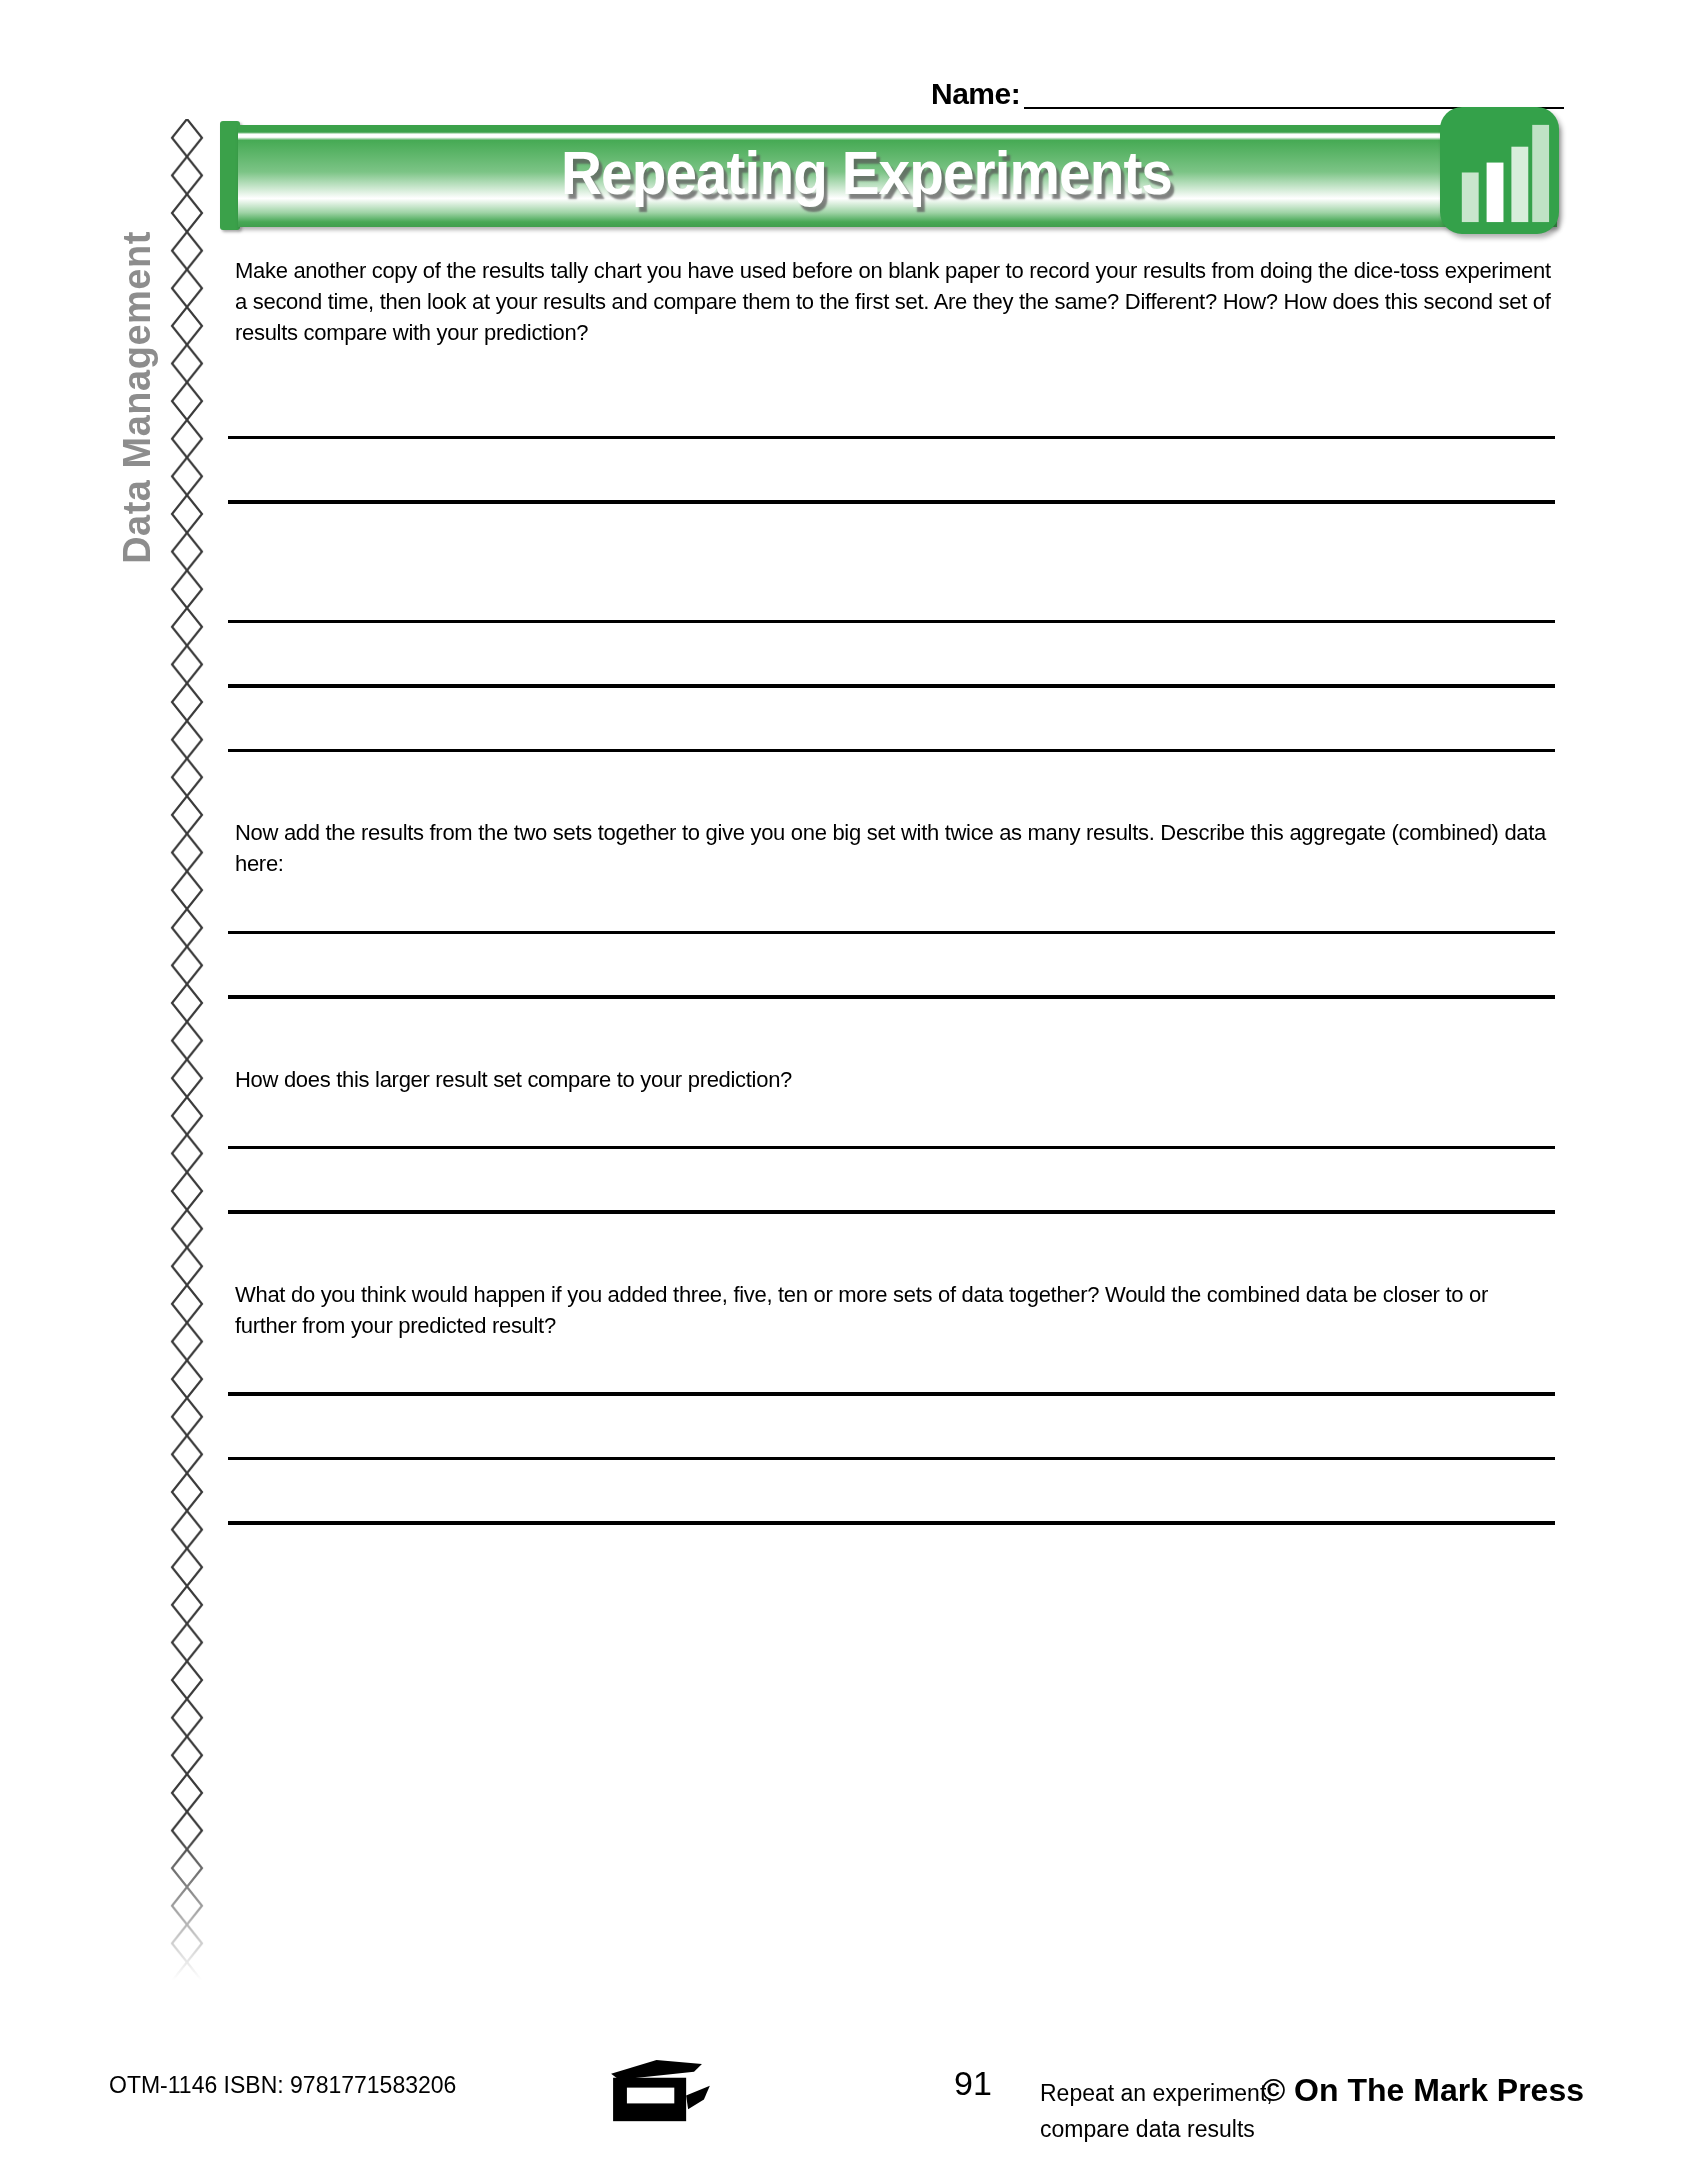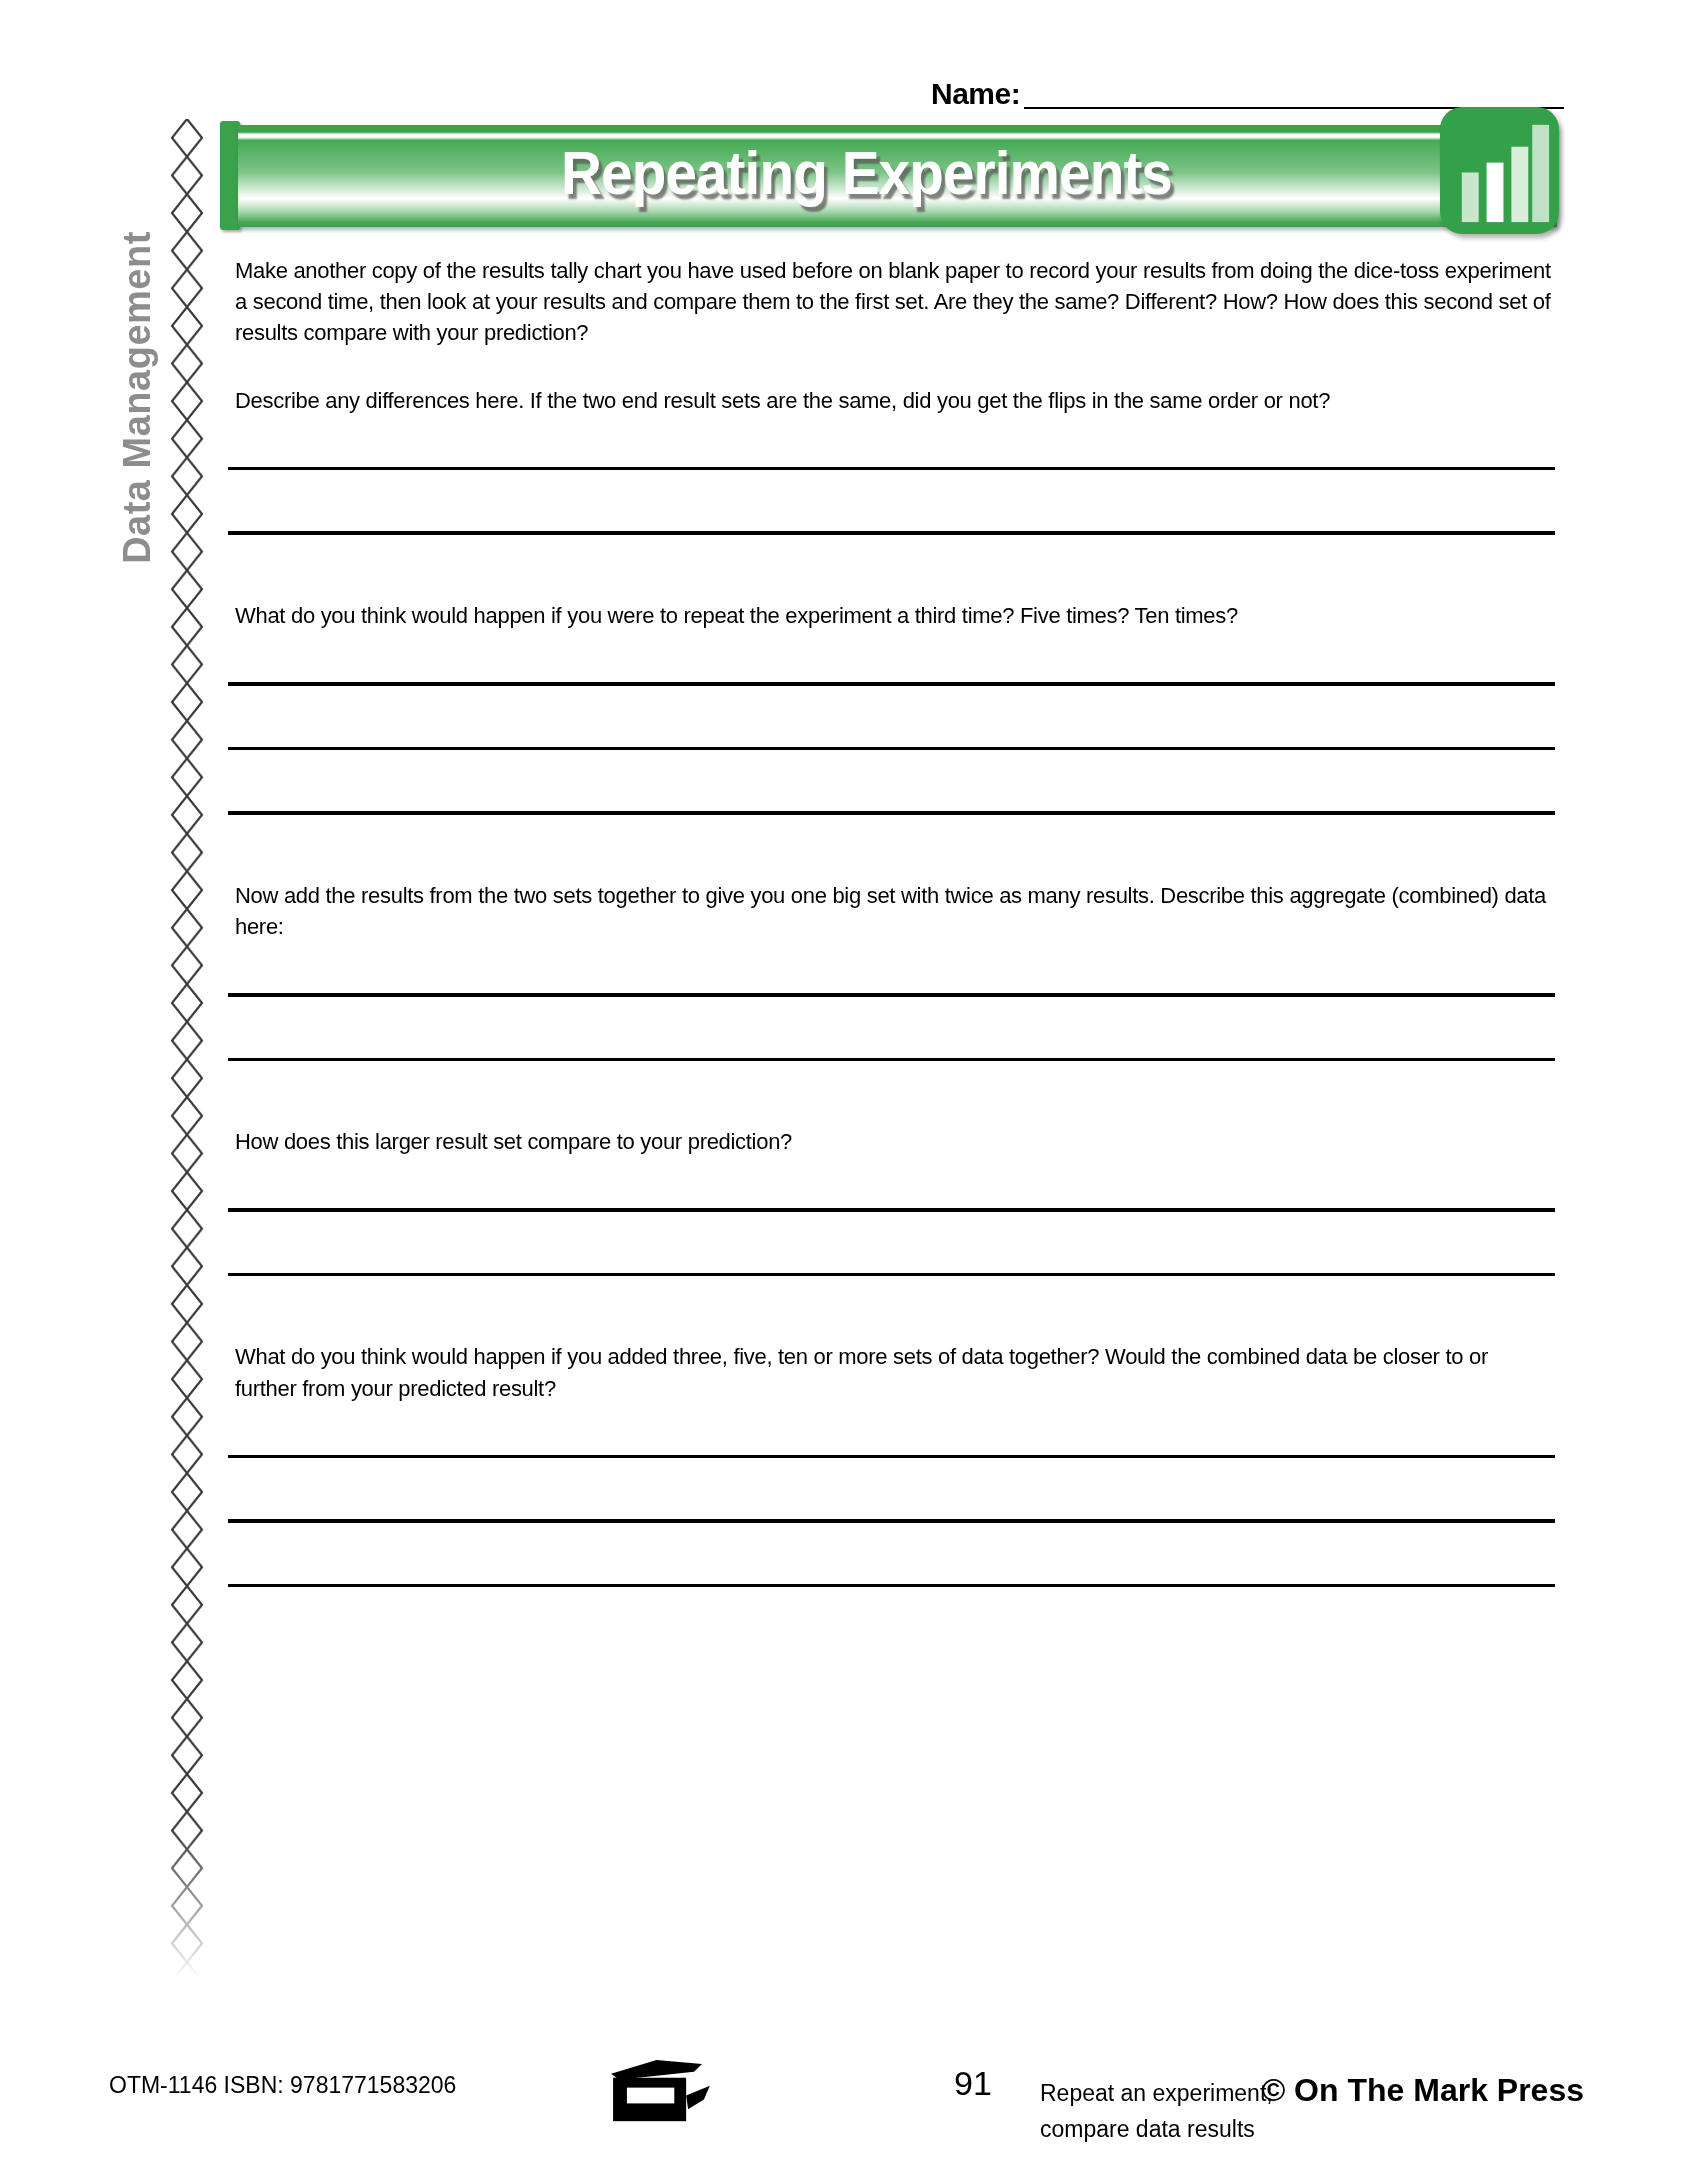--- a/index.html
+++ b/index.html
@@ -210,28 +210,26 @@
       <rect x="93" y="18" width="17" height="98" fill="#bfe2c5"></rect>
     </svg>
   </div>
 </div>
 
 <div class="content">
 
   <p class="para">Make another copy of the results tally chart you have used before on blank paper to record your results from doing the dice-toss experiment a second time, then look at your results and compare them to the first set. Are they the same? Different? How? How does this second set of results compare with your prediction?</p>
 
   <div class="gap-sm"></div>
-  <p class="para">Describe any differences here. If the two end result sets are the same, did you get the flips in the same order or not?</p>
-  <div class="lines first">
-    <div class="ansline"></div>
-    <div class="ansline"></div>
-  </div>
-
-  <div class="gap-lg"></div>
-  <p class="para">What do you think would happen if you were to repeat the experiment a third time? Five times? Ten times?</p>
+  <div class="lines first">
+    <div class="ansline"></div>
+    <div class="ansline"></div>
+  </div>
+
+  <div class="gap-lg"></div>
   <div class="lines first">
     <div class="ansline"></div>
     <div class="ansline"></div>
     <div class="ansline"></div>
   </div>
 
   <div class="gap-lg"></div>
   <p class="para">Now add the results from the two sets together to give you one big set with twice as many results. Describe this aggregate (combined) data here:</p>
   <div class="lines first">
     <div class="ansline"></div>

